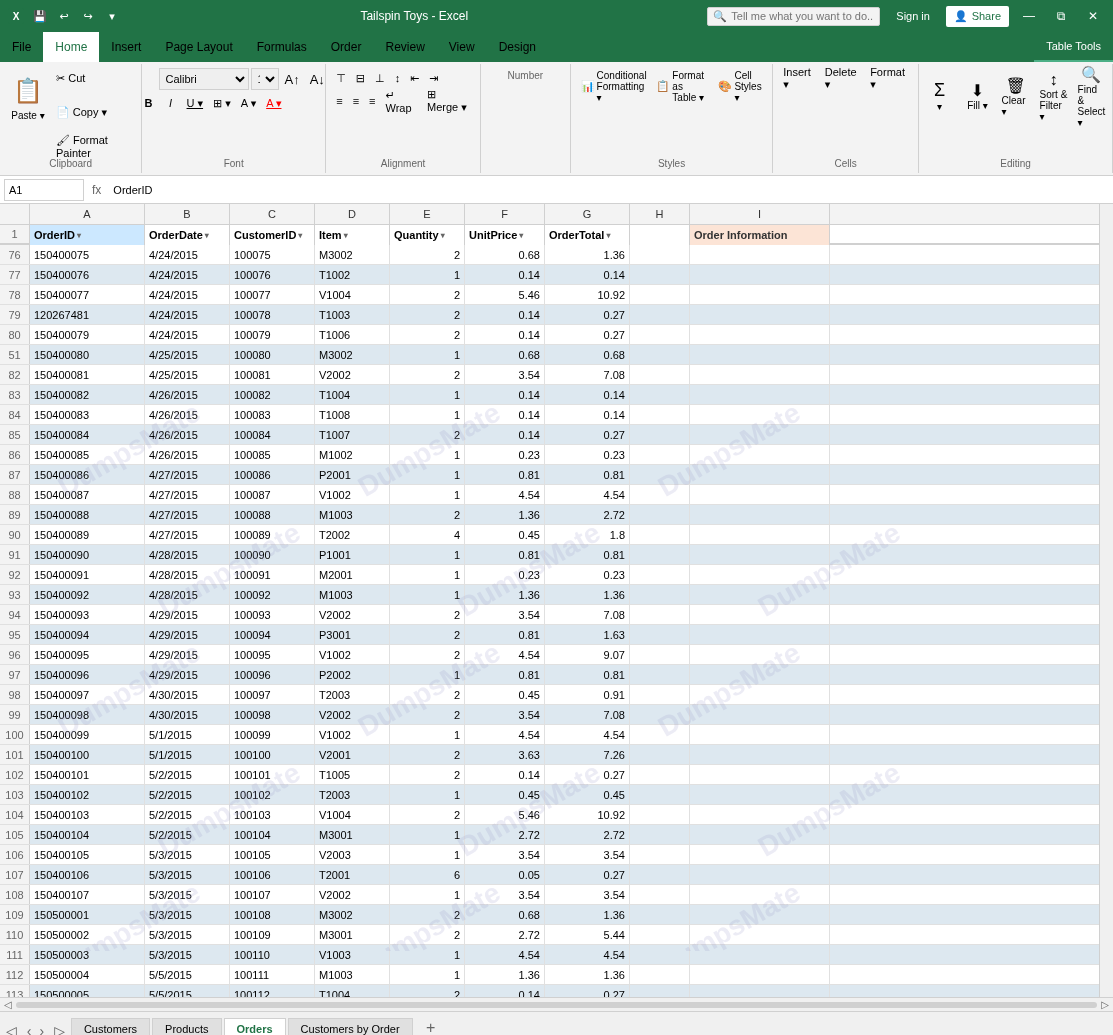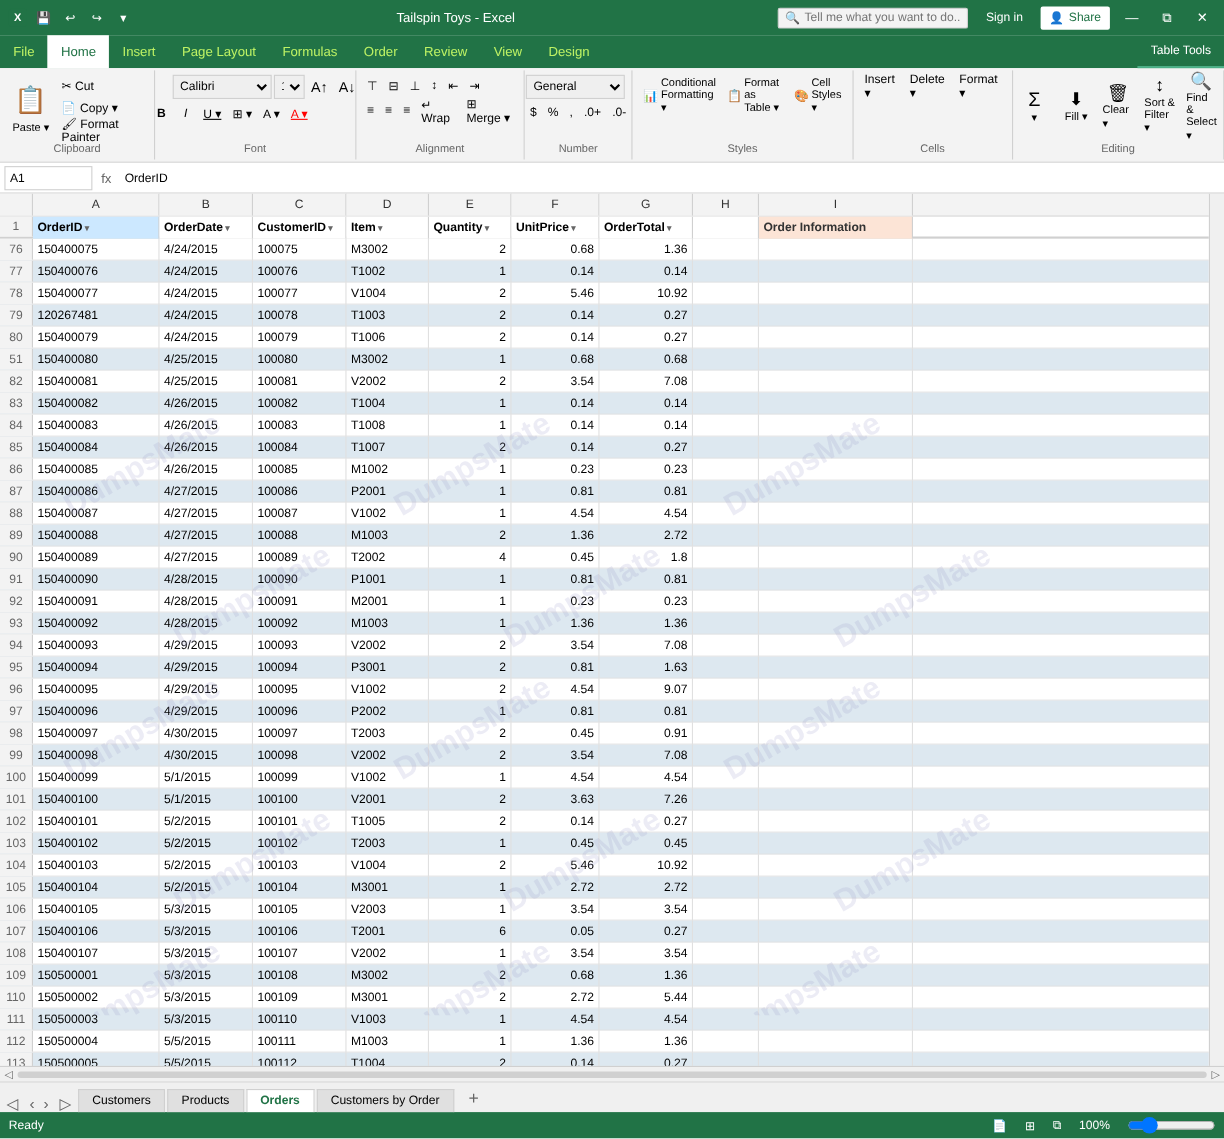--- a/index.html
+++ b/index.html
@@ -29,21 +29,21 @@
     .menu-bar {
       background: #217346;
       height: 30px;
       display: flex;
       align-items: stretch;
     }
     .menu-item {
       padding: 0 12px;
       display: flex;
       align-items: center;
-      color: #bef264;
+      color: #000000;
       font-size: 12px;
       cursor: pointer;
     }
     .menu-item.active { background: white; color: #217346; }
     .table-tools-label {
       color: white;
       font-size: 11px;
       padding: 0 12px;
       display: flex;
       align-items: center;
@@ -400,21 +400,21 @@
 </div>
 
 <div class="ribbon">
 
   <div class="ribbon-group" style="padding:4px 6px;">
     <div class="ribbon-group-content">
       <div class="paste-area">
         <div class="paste-main-btn">📋</div>
         <div class="paste-sub-btn">Paste ▾</div>
       </div>
-      <div style="display:flex;flex-direction:column;gap:0;">
+      <div style="display:flex;flex-direction:column;gap:14px;">
         <div class="rb-btn-small">✂ Cut</div>
         <div class="rb-btn-small">📄 Copy ▾</div>
         <div class="rb-btn-small">🖌 Format Painter</div>
       </div>
     </div>
     <div class="ribbon-group-label">Clipboard</div>
   </div>
 
   <div class="ribbon-group" style="padding:4px 6px;min-width:140px;">
     <div class="ribbon-group-content" style="flex-direction:column;">
@@ -455,35 +455,20 @@
         <span class="rb-btn-small">≡</span>
         <span class="rb-btn-small">≡</span>
         <span class="rb-btn-small">↵ Wrap</span>
         <span class="rb-btn-small">⊞ Merge ▾</span>
       </div>
     </div>
     <div class="ribbon-group-label">Alignment</div>
   </div>
 
   <div class="ribbon-group" style="padding:4px 6px;min-width:90px;">
-    <div class="ribbon-group-content" style="flex-direction:column;">
-      <select class="number-format-select">
-        <option>General</option>
-        <option>Number</option>
-        <option>Currency</option>
-        <option>Percentage</option>
-      </select>
-      <div class="font-group-row">
-        <span class="rb-btn-small">$</span>
-        <span class="rb-btn-small">%</span>
-        <span class="rb-btn-small">,</span>
-        <span class="rb-btn-small">.0+</span>
-        <span class="rb-btn-small">.0-</span>
-      </div>
-    </div>
     <div class="ribbon-group-label">Number</div>
   </div>
 
   <div class="ribbon-group" style="padding:4px 6px;min-width:160px;">
     <div class="ribbon-group-content" style="flex-direction:column;">
       <div class="font-group-row">
         <div class="rb-btn" style="height:auto;flex-direction:row;min-width:auto;gap:2px;">
           <span>📊</span>
           <span style="font-size:10px;">Conditional<br>Formatting ▾</span>
         </div>

